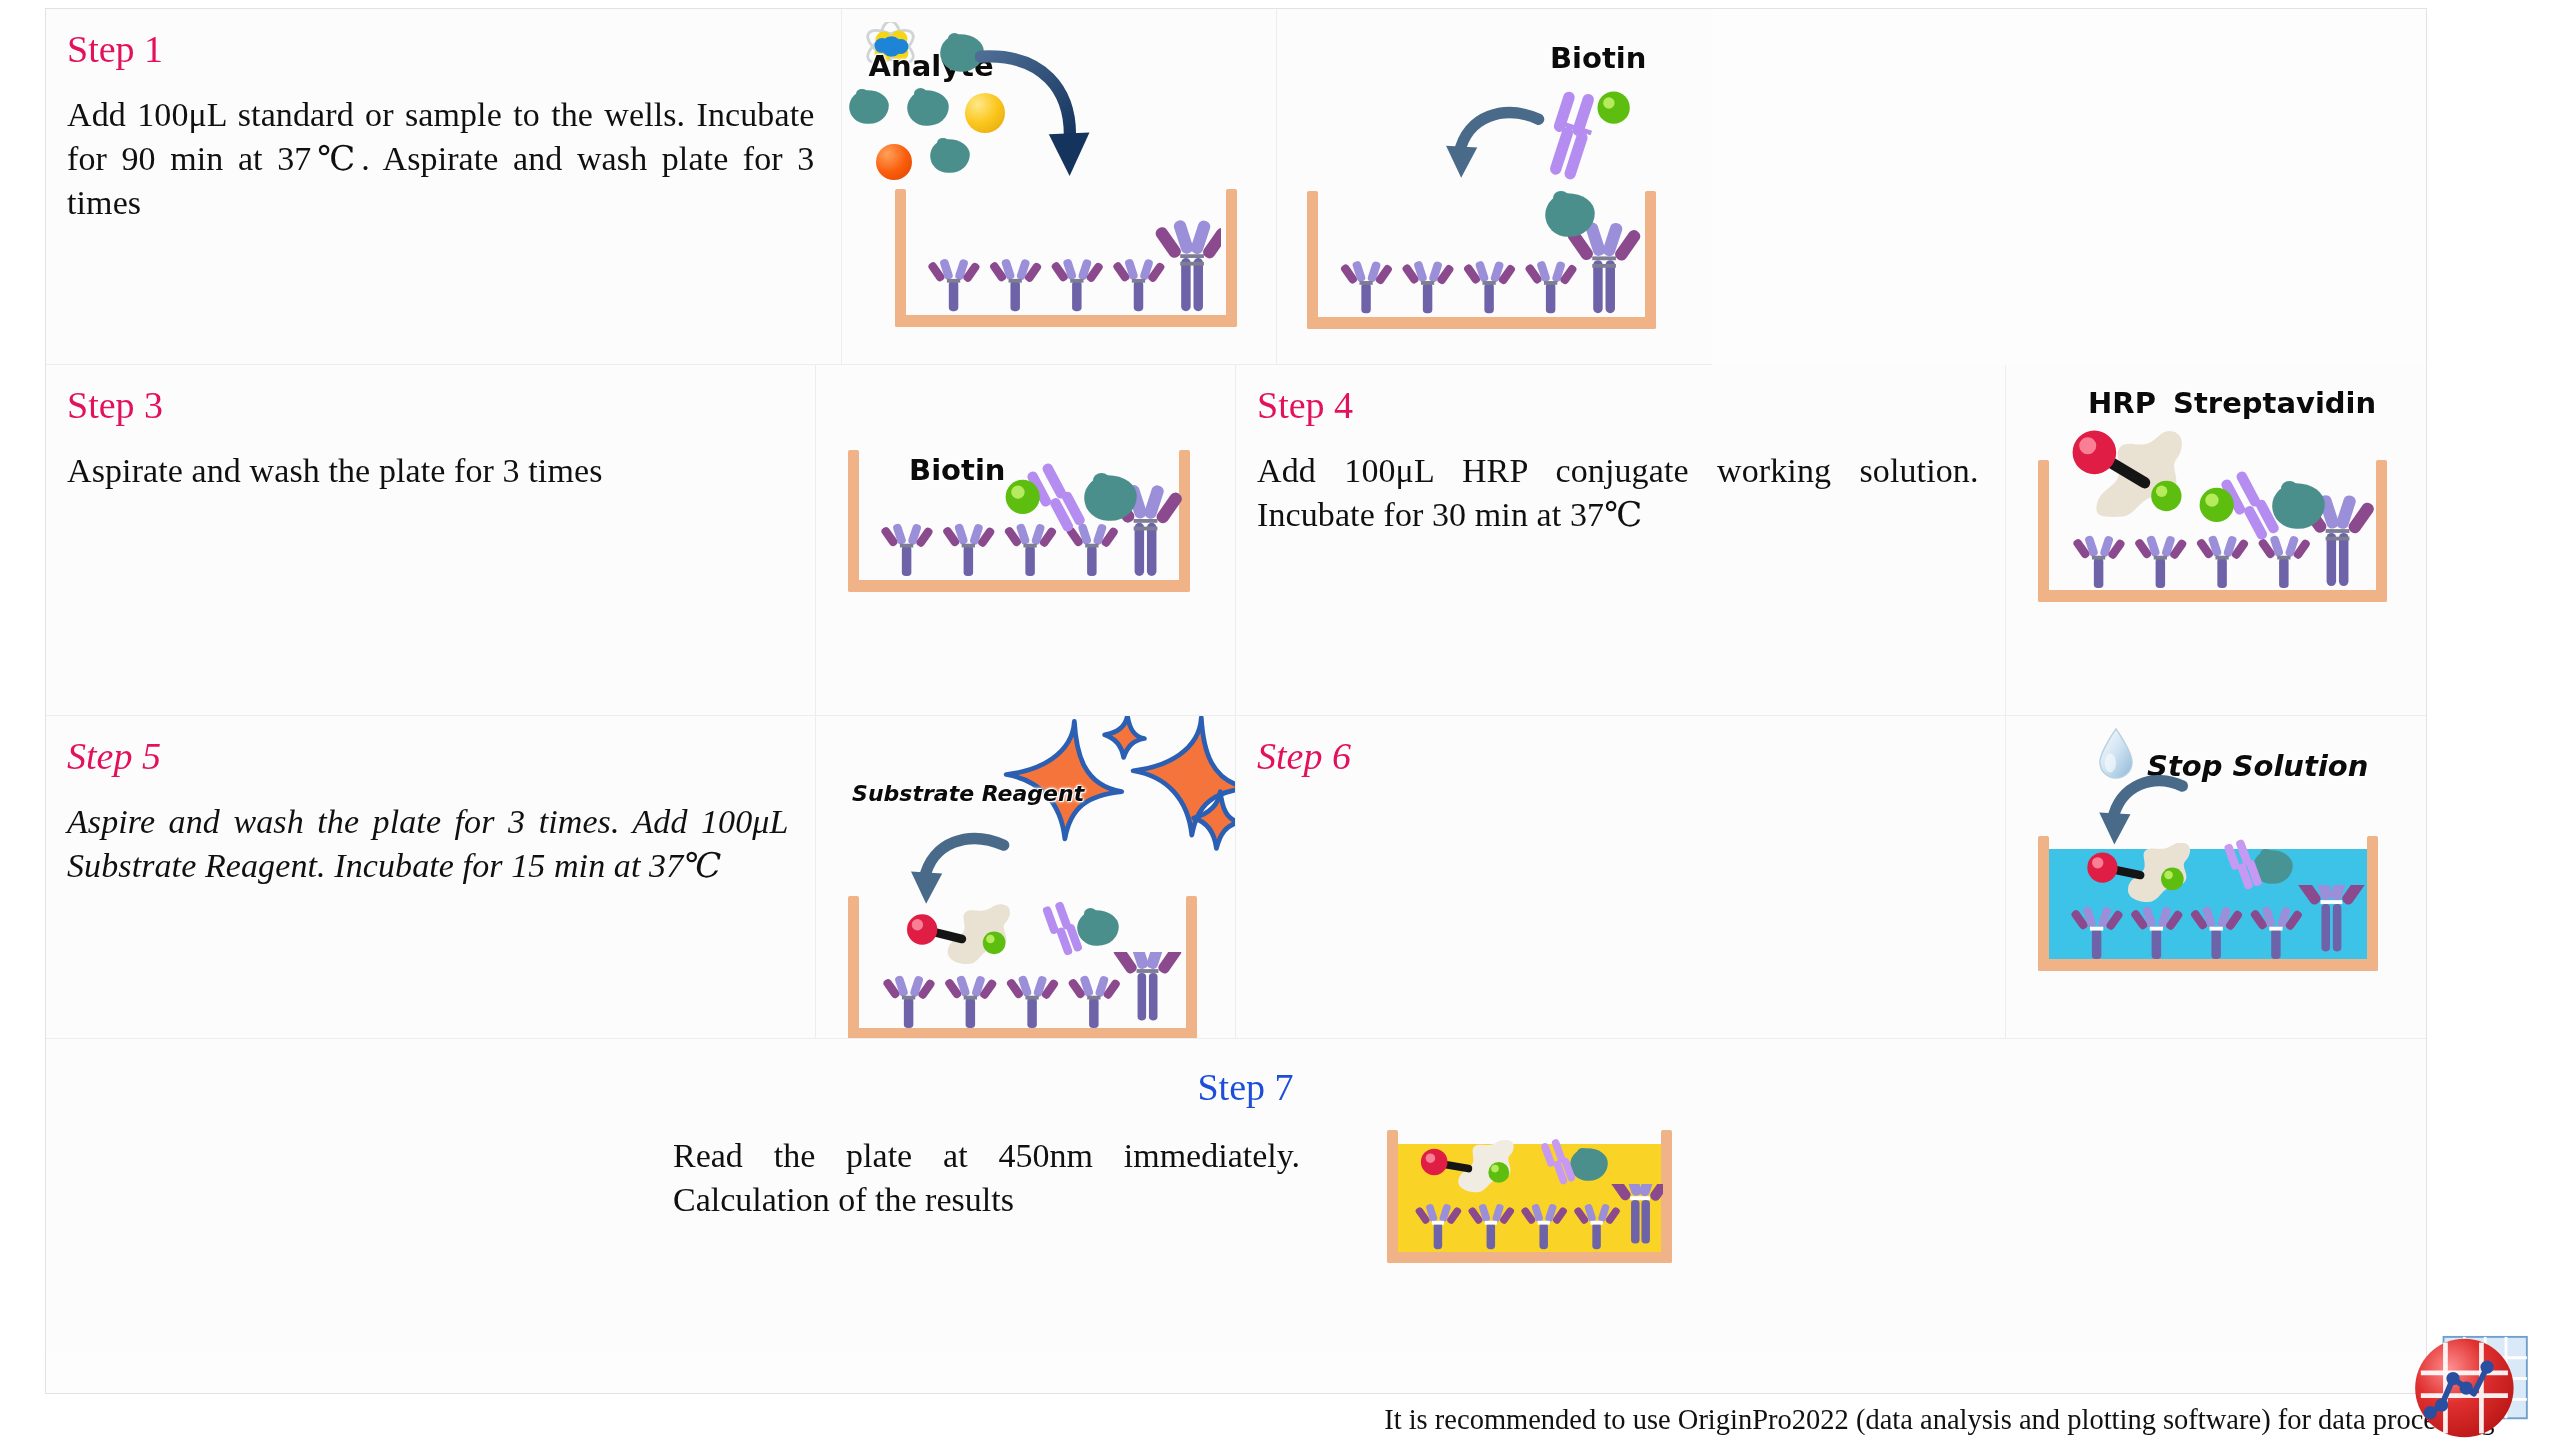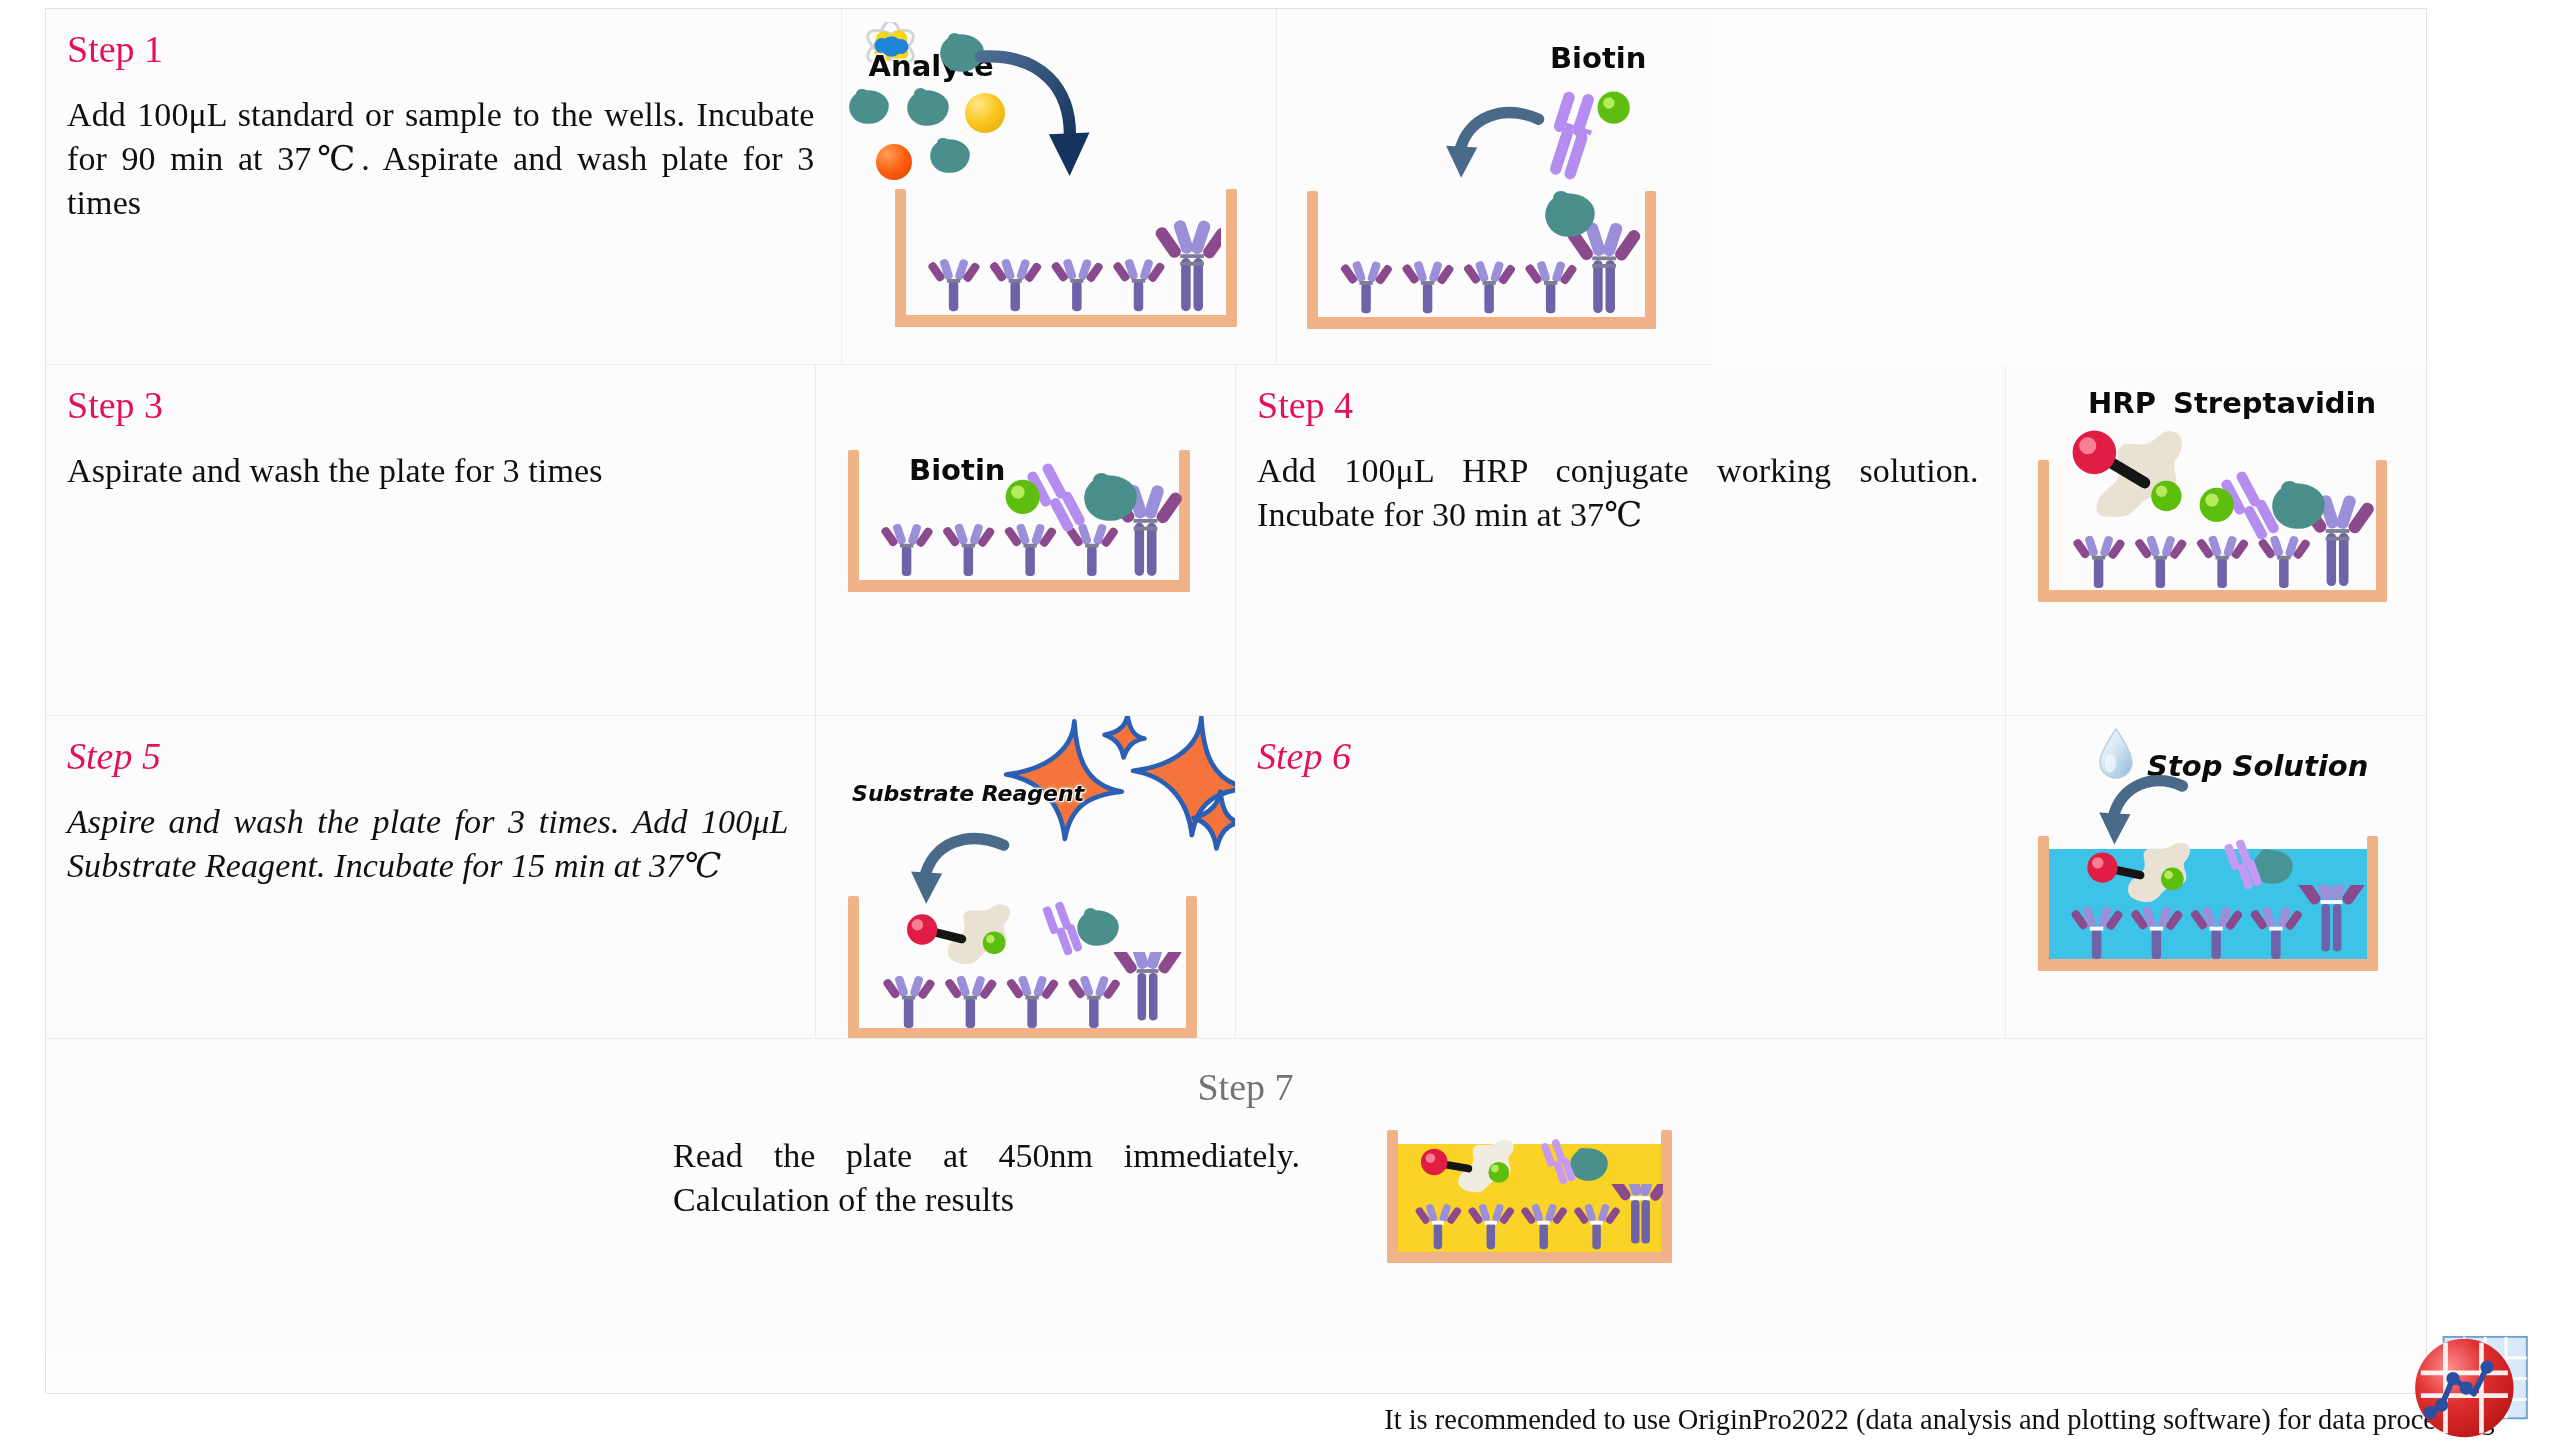--- a/index.html
+++ b/index.html
@@ -49,21 +49,21 @@
     text-align:justify;
     text-justify:inter-word;
     margin:0;
     letter-spacing:0.1px;
   }
   .step-body.nojust{text-align:left;margin-top:22px;}
 
   
   .band{width:100%;position:relative;box-sizing:border-box;background:#fcfcfc;}
   .band-title{
-    color:#737373;font-size:38px;text-align:center;
+    color:#1d4ed8;font-size:38px;text-align:center;
     margin:26.6px 0 0 0;padding-left:19px;
   }
   .band-inner{display:flex;align-items:flex-start;margin-top:25px;}
   .band-text{width:627px;margin-left:627px;font-size:34px;line-height:1.30;
              text-align:justify;color:#101010;}
 
   
   .footer{
     position:absolute;left:45px;top:1394px;width:2461px;height:61px;
   }

